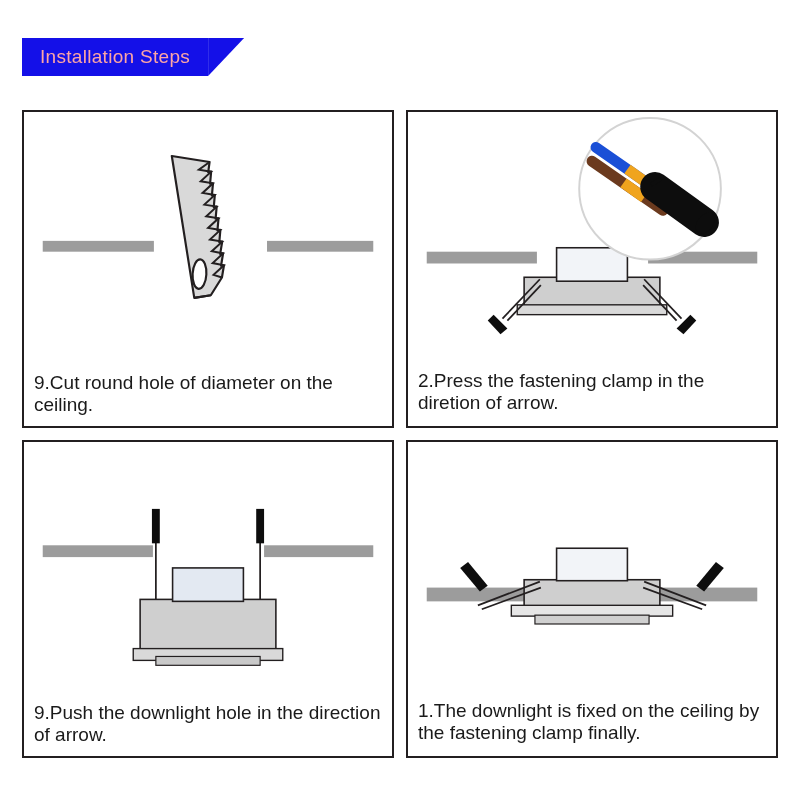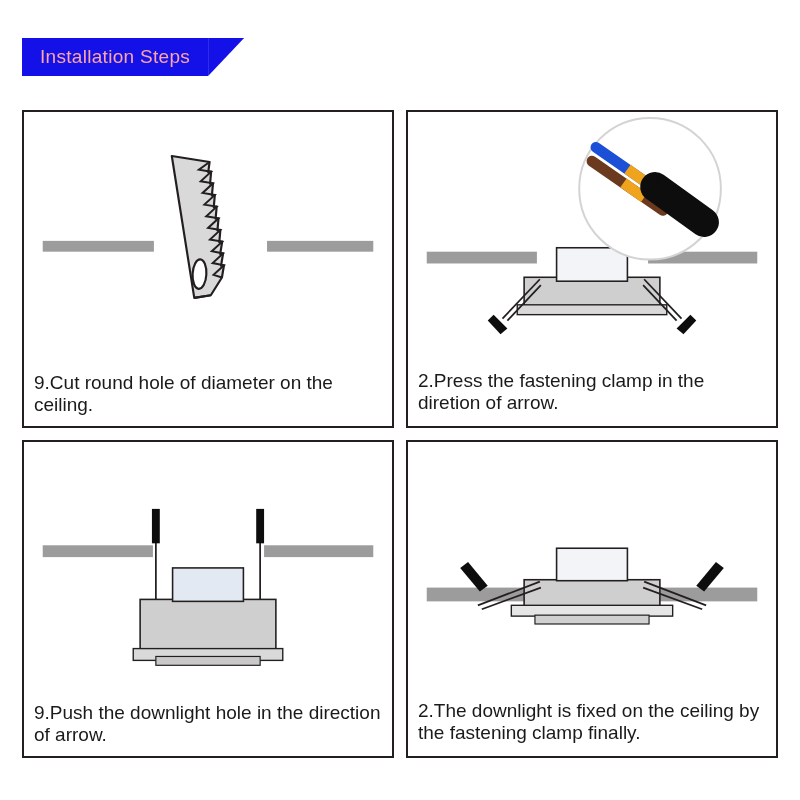--- a/index.html
+++ b/index.html
@@ -199,16 +199,16 @@
 
         <path d="M133 142 L70 166" stroke="#231f20" stroke-width="1.8" fill="none"></path>
         <path d="M134 148 L74 170" stroke="#231f20" stroke-width="1.8" fill="none"></path>
         <path d="M239 142 L302 166" stroke="#231f20" stroke-width="1.8" fill="none"></path>
         <path d="M238 148 L298 170" stroke="#231f20" stroke-width="1.8" fill="none"></path>
 
         <path d="M60 122 L80 146 L72 152 L52 128 Z" fill="#0d0d0d"></path>
         <path d="M312 122 L292 146 L300 152 L320 128 Z" fill="#0d0d0d"></path>
       </svg>
     </div>
-    <div class="caption">2.The downlight is fixed on the ceiling by the fastening clamp finally.</div>
+    <div class="caption">1.The downlight is fixed on the ceiling by the fastening clamp finally.</div>
   </div>
 
 </div>
 
 </body></html>

